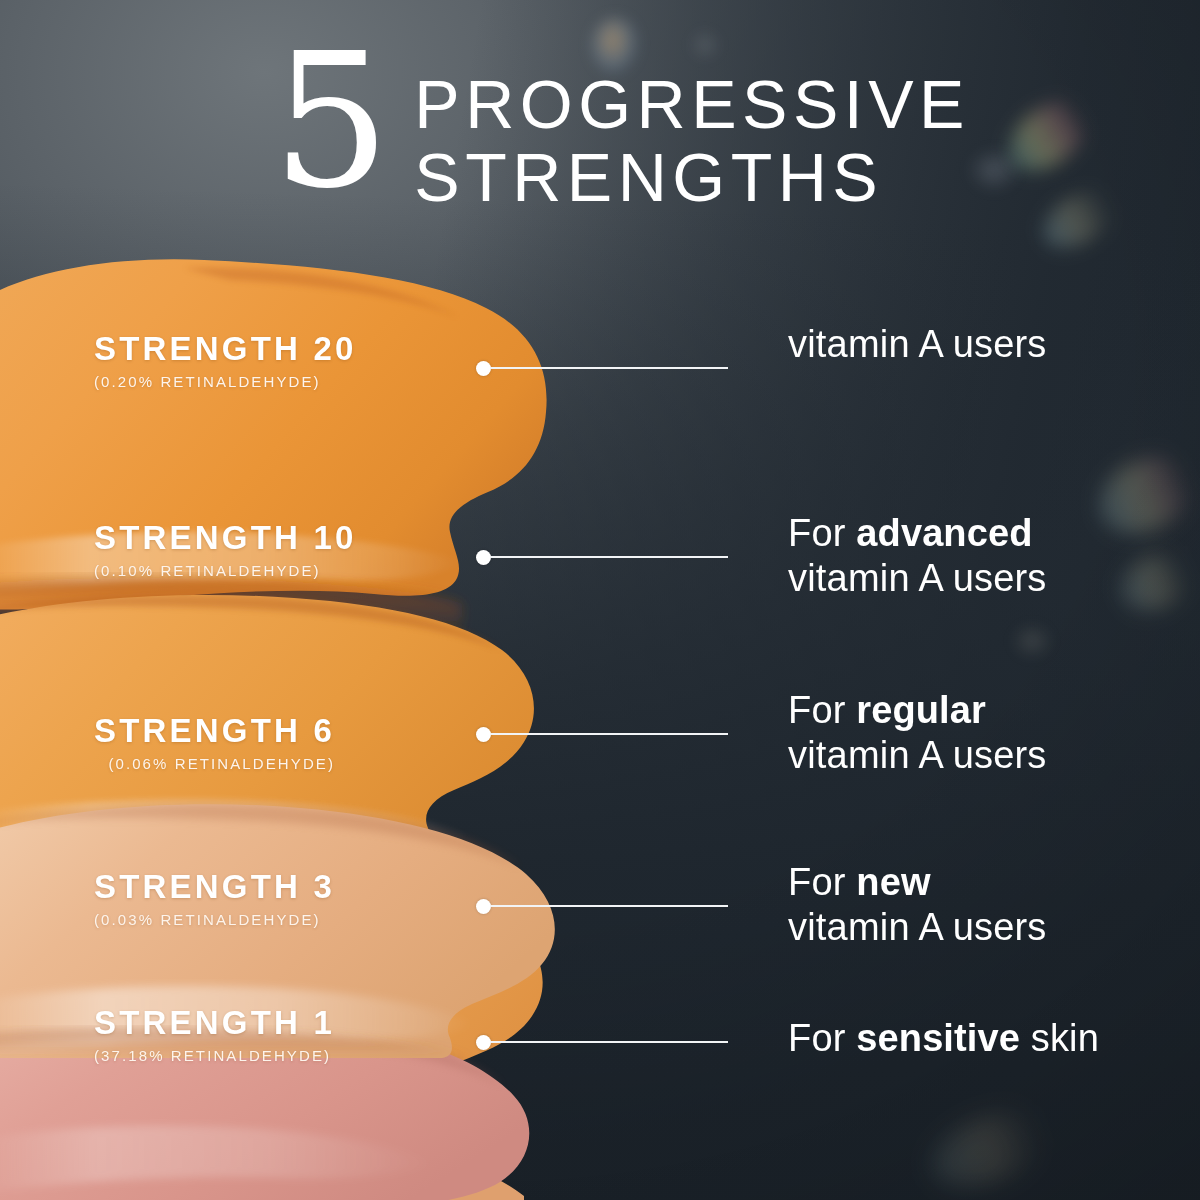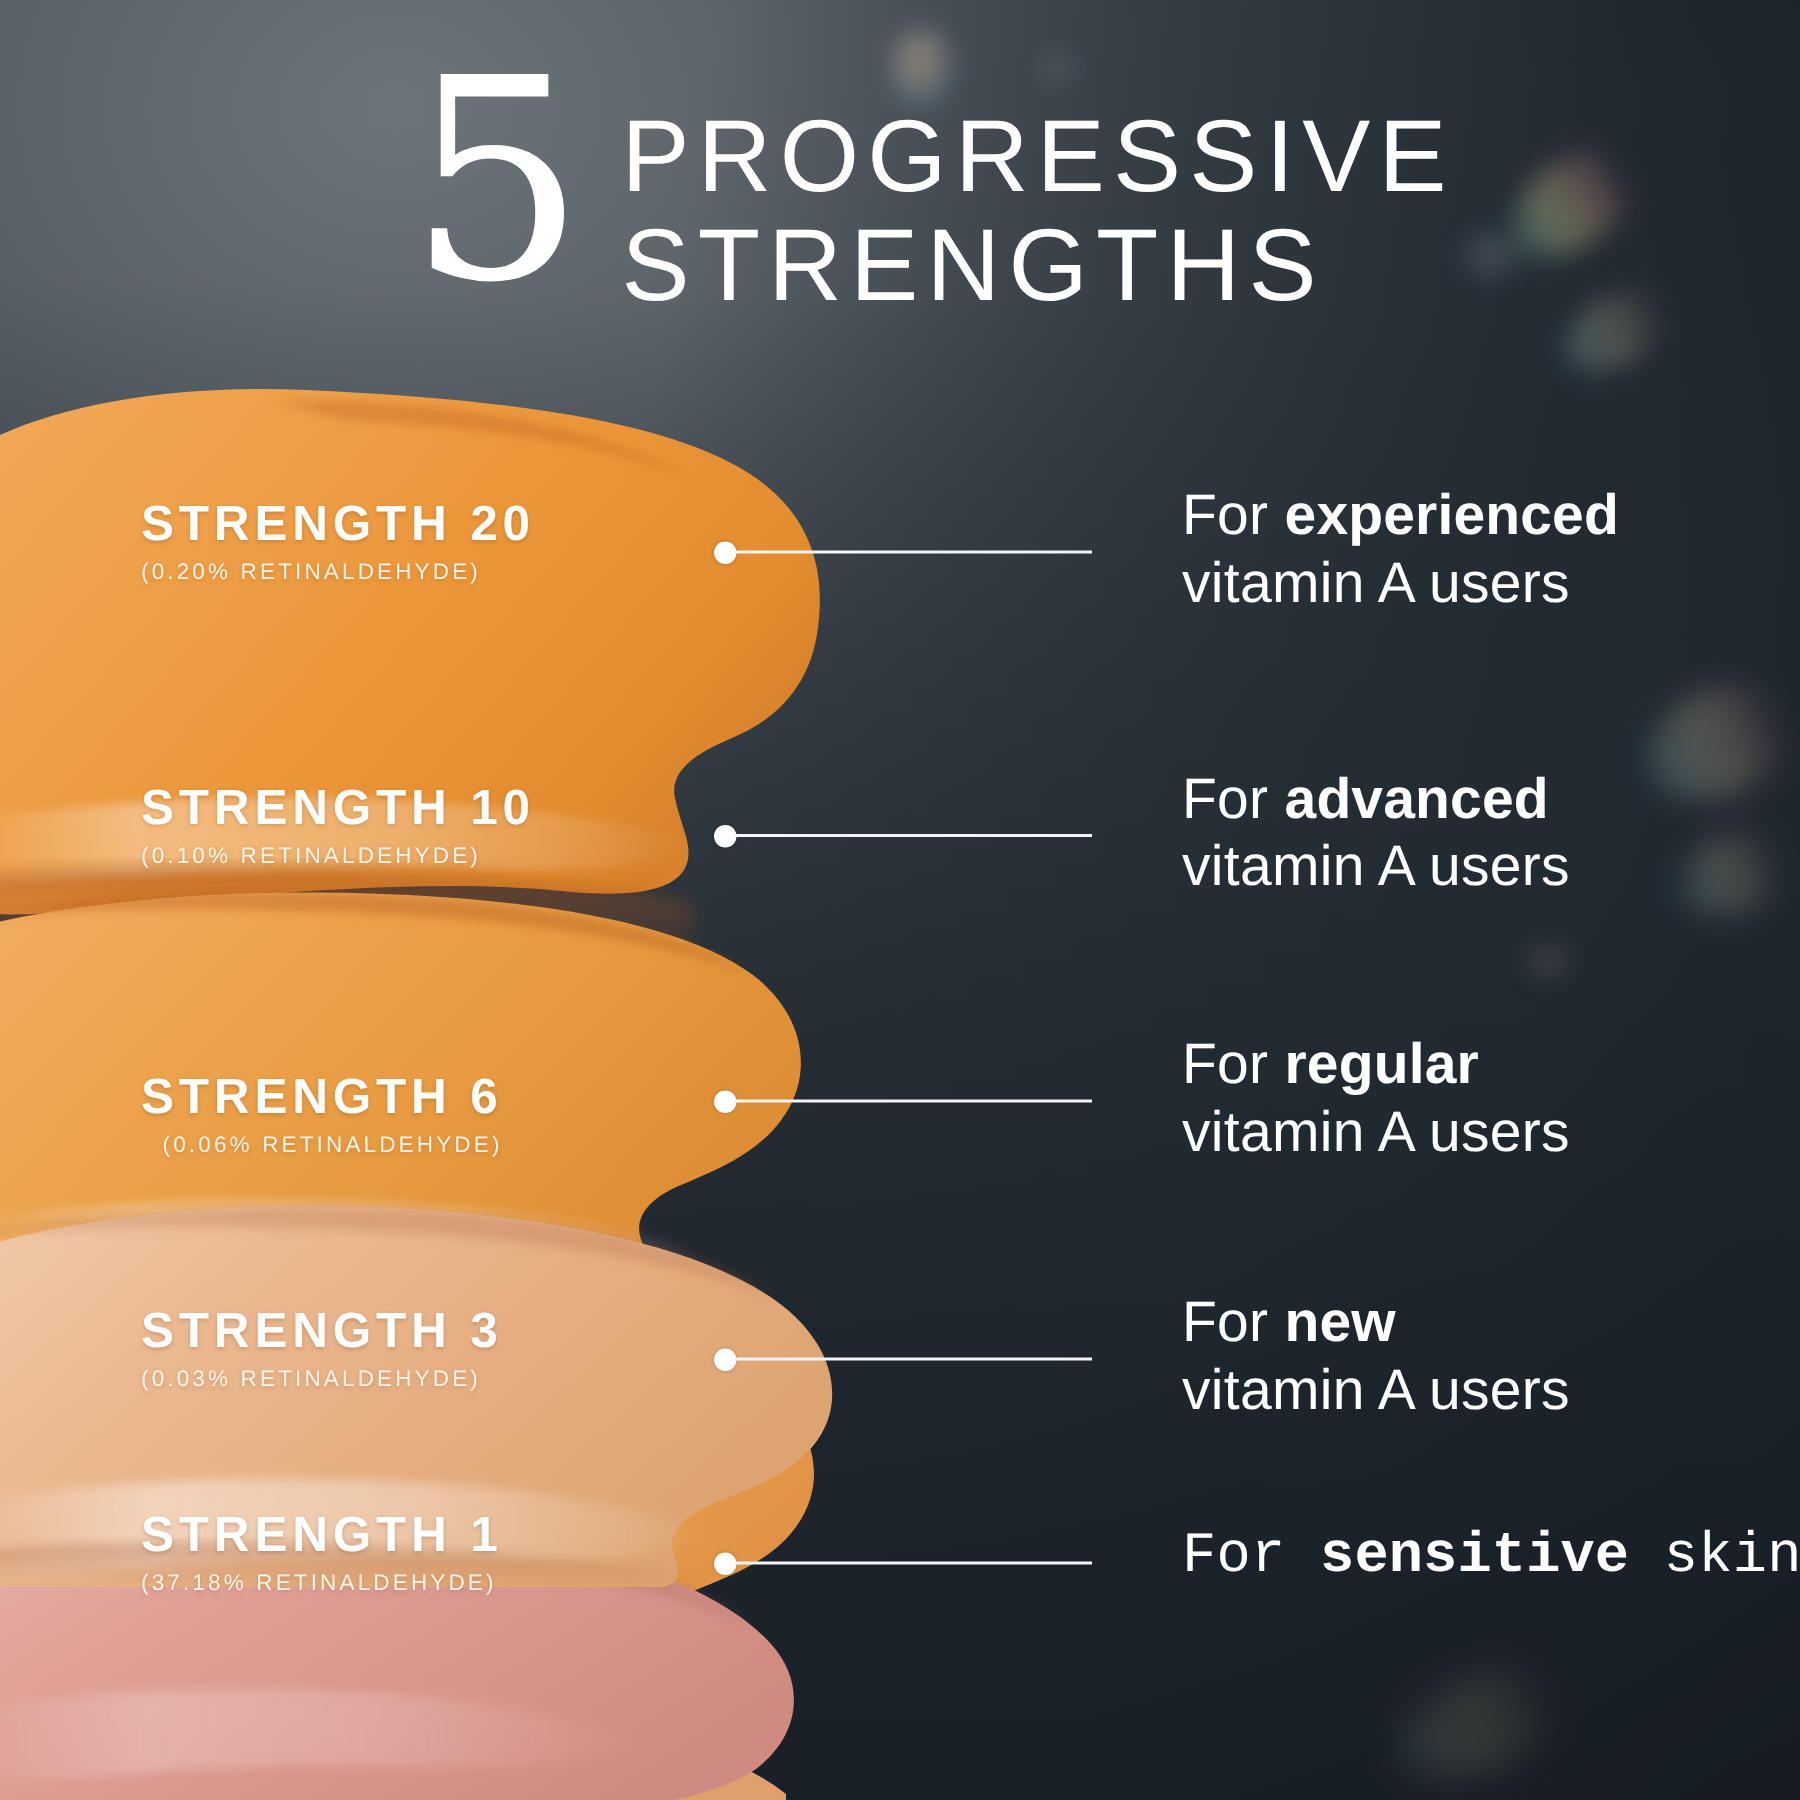--- a/index.html
+++ b/index.html
@@ -377,21 +377,20 @@
     <div class="row" style="top:330px;">
       <div class="label-group" style="top:0;">
         <div class="strength-name">STRENGTH 20</div>
         <div class="strength-pct">(0.20% RETINALDEHYDE)</div>
       </div>
       <div class="connector" style="left:448px; top:31px; width:252px;">
         <span class="dot"></span>
         <span class="line"></span>
       </div>
       <div class="callout" style="left:760px; top:-8px;">
-        <div class="c-line"><span>For </span><b>experienced</b><span></span></div>
         <div class="c-line">vitamin A users</div>
       </div>
     </div>
 
     <div class="row" style="top:519px;padding-left:37px;">
       <div class="label-group" style="top:0;">
         <div class="strength-name">STRENGTH 10</div>
         <div class="strength-pct">(0.10% RETINALDEHYDE)</div>
       </div>
       <div class="connector" style="left:448px; top:31px; width:252px;">
@@ -436,21 +435,21 @@
 
     <div class="row" style="top:1004px;">
       <div class="label-group" style="top:0;">
         <div class="strength-name">STRENGTH 1</div>
         <div class="strength-pct">(37.18% RETINALDEHYDE)</div>
       </div>
       <div class="connector" style="left:448px; top:31px; width:252px;">
         <span class="dot"></span>
         <span class="line"></span>
       </div>
-      <div class="callout" style="left:760px; top:12px;font-family:Liberation Mono, monospace;">
+      <div class="callout" style="left:760px; top:12px;">
         <div class="c-line"><span>For </span><b>sensitive</b><span> skin</span></div>
       </div>
     </div>
 
   </div>
 
   <div class="title-block">
     <div class="big-number">5</div>
     <div class="title-lines">
       <div class="title-line">PROGRESSIVE</div>

